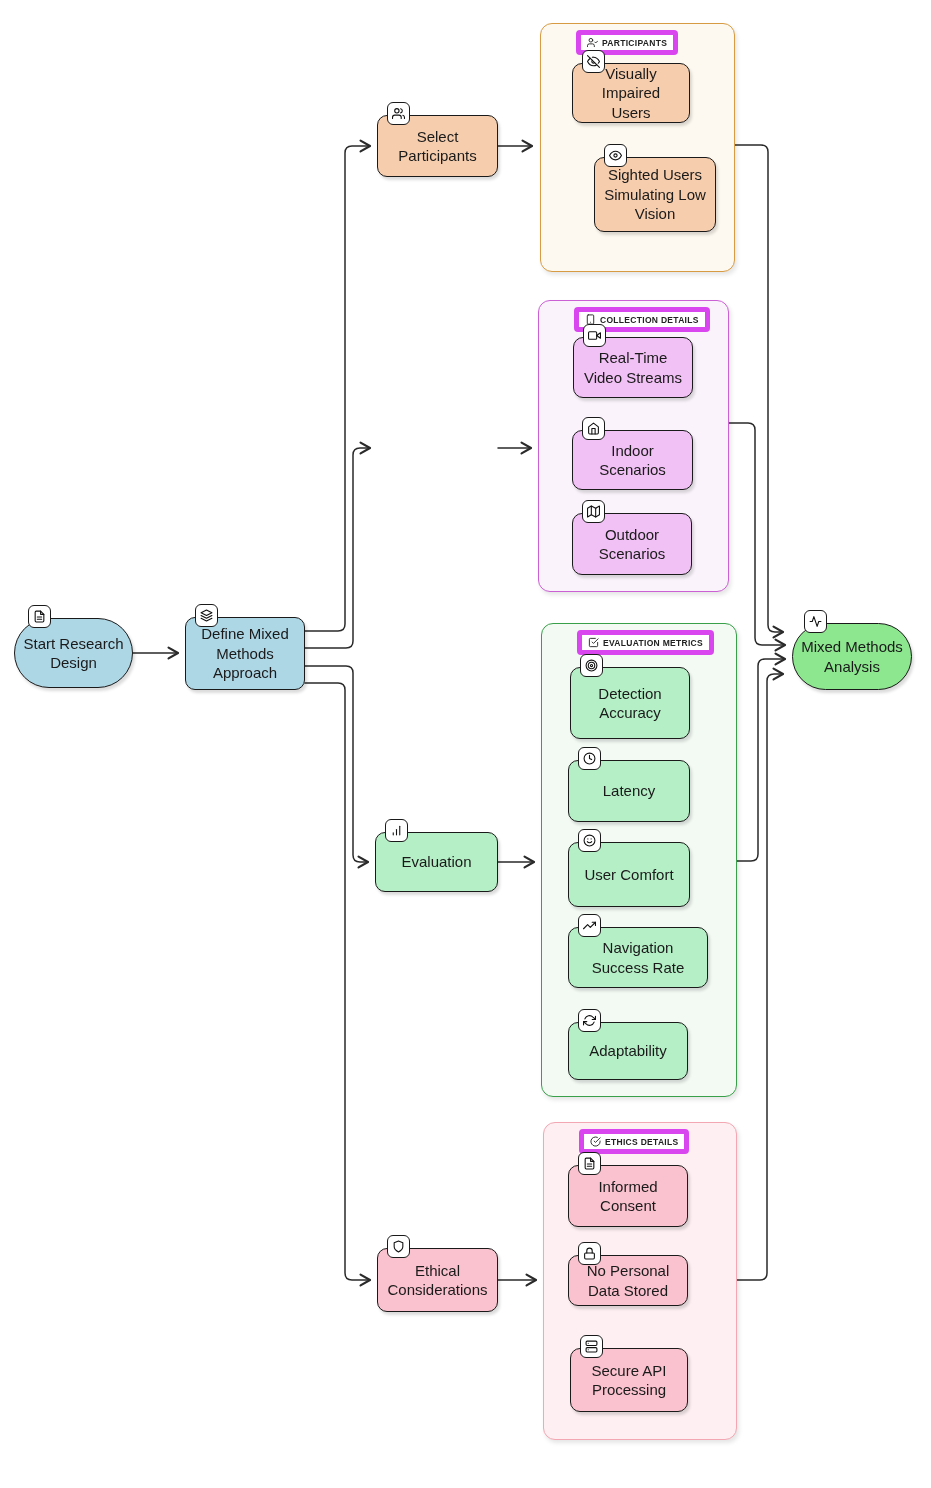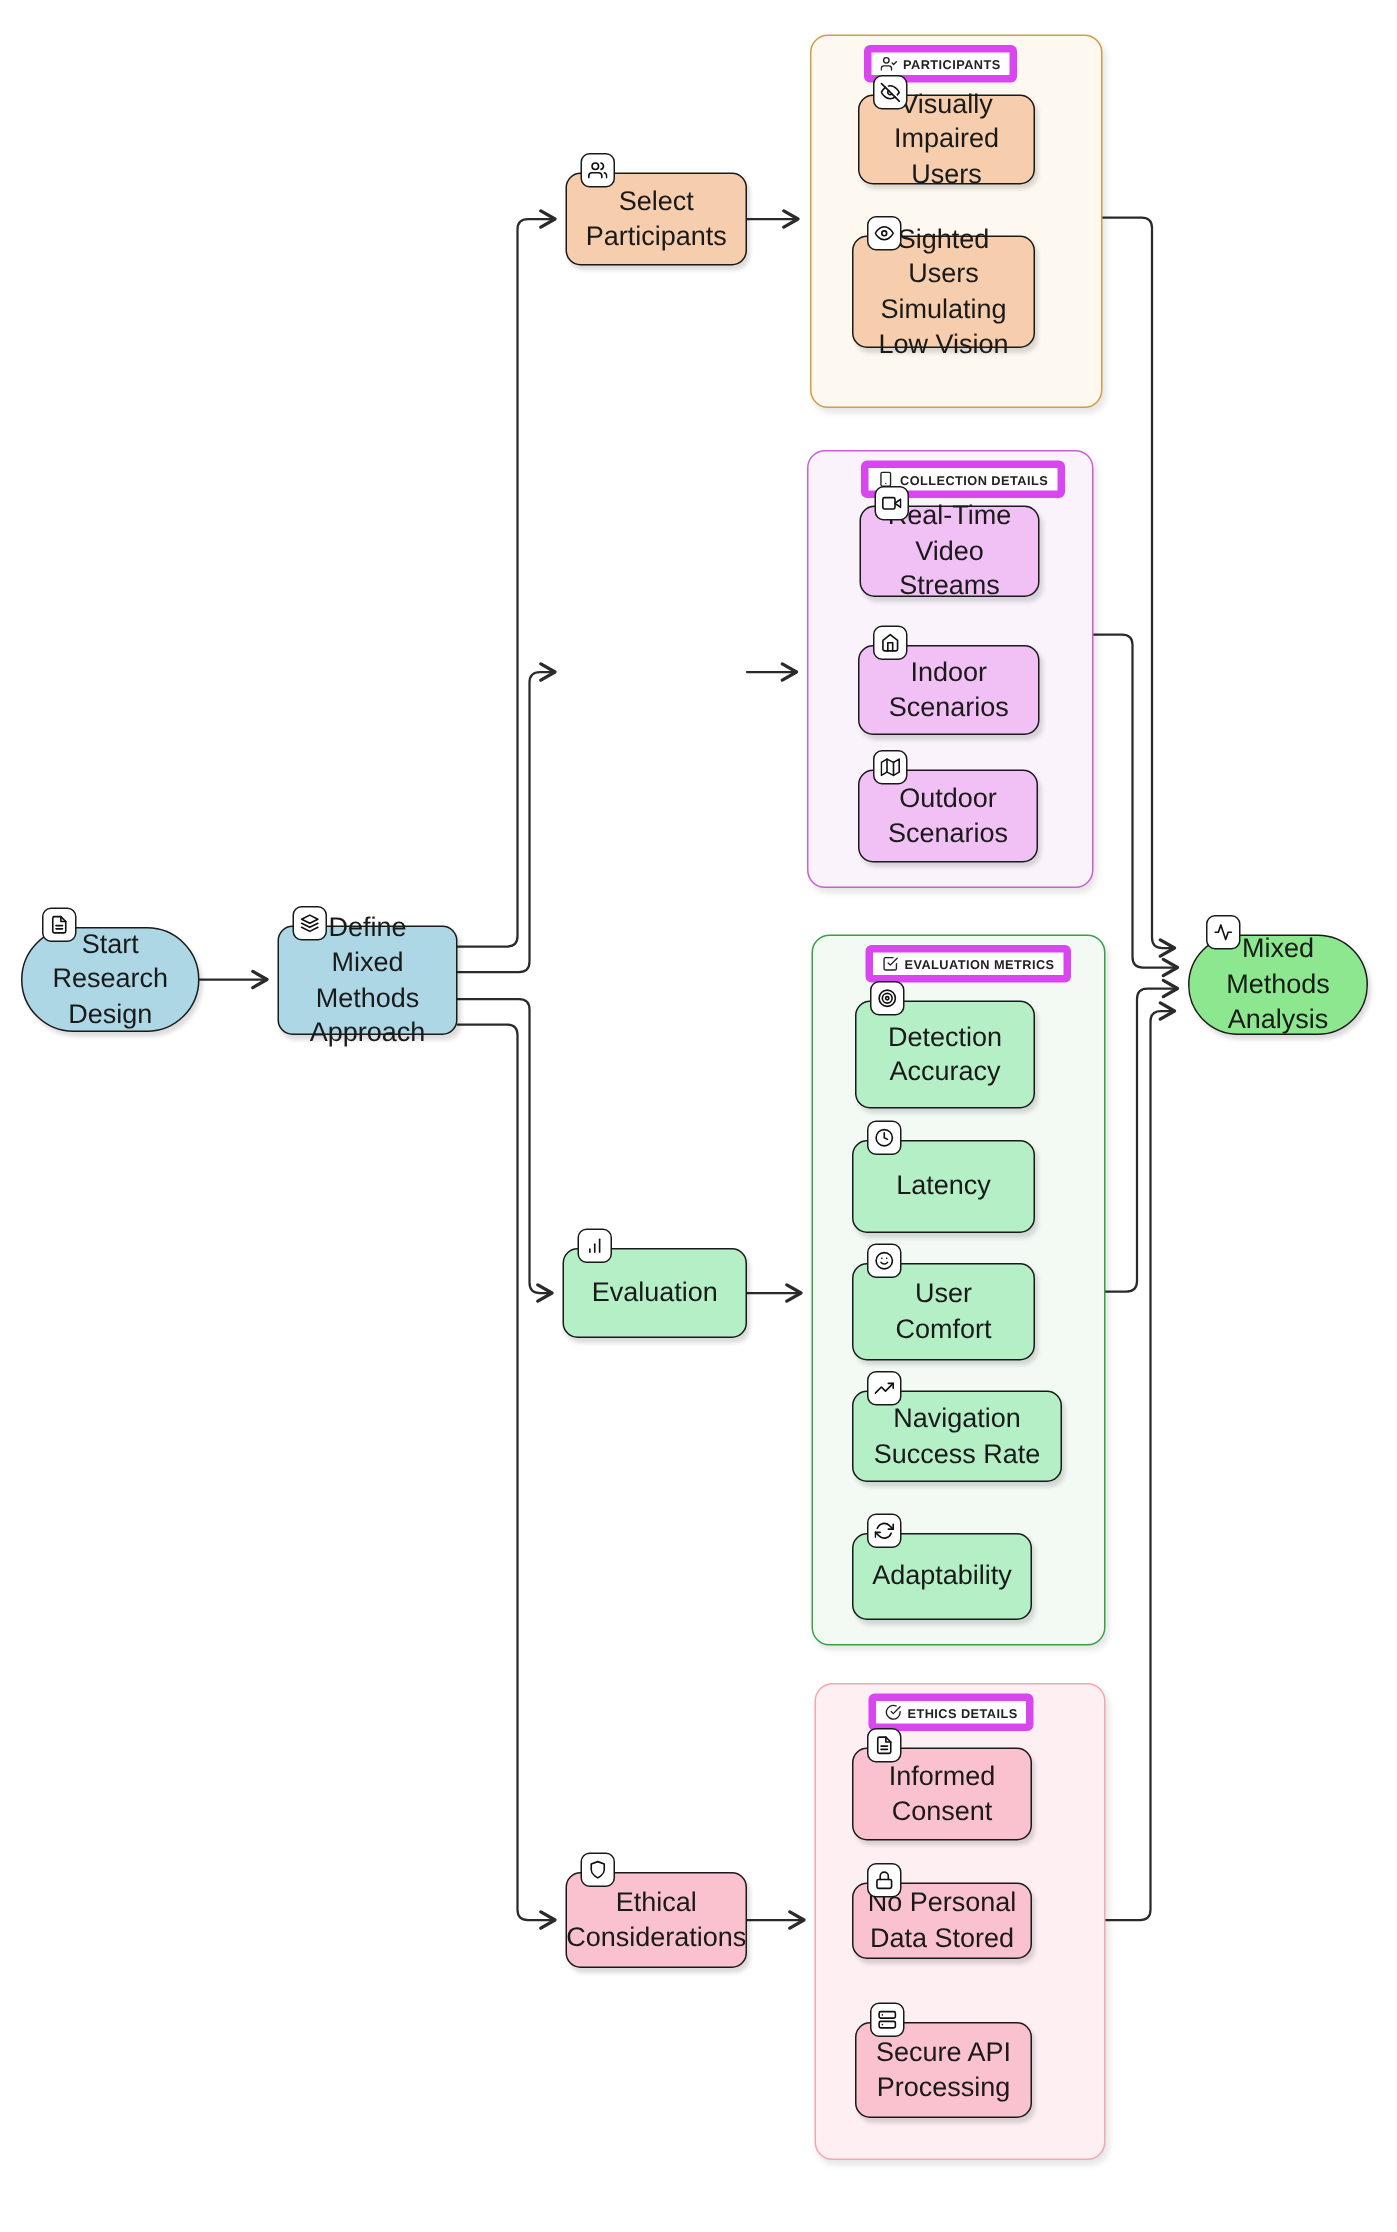--- a/index.html
+++ b/index.html
@@ -23,21 +23,21 @@
     padding:2px 6px;
     font-size:8.5px; font-weight:700; letter-spacing:0.3px; color:#222;
     white-space:nowrap;
     margin-left:28px;
   }
   .sg-icon { display:inline-flex; }
   .sg-icon svg { width:11px; height:11px; stroke:#222; }
   .node {
     position:absolute; border:1.4px solid #1a1a1a; border-radius:10px;
     display:flex; align-items:center; justify-content:center; text-align:center;
-    font-size:18px; line-height:1.3; padding:4px 8px; box-sizing:border-box;
+    font-size:15px; line-height:1.3; padding:4px 8px; box-sizing:border-box;
     box-shadow:2px 3px 3px rgba(0,0,0,0.14);
   }
   .pill { border-radius:36px; }
   .badge {
     position:absolute; top:-14px; left:9px; width:23px; height:23px;
     background:#ffffff; border:1.4px solid #1a1a1a; border-radius:6px;
     display:flex; align-items:center; justify-content:center;
     box-sizing:border-box;
   }
   .badge svg { width:13px; height:13px; stroke:#111; }
@@ -188,21 +188,21 @@
     <span class="badge">
         <svg viewBox="0 0 24 24" fill="none" stroke="currentColor" stroke-width="2" stroke-linecap="round" stroke-linejoin="round" style="color:#111">
           <path d="M17.94 17.94A10.07 10.07 0 0 1 12 20c-7 0-11-8-11-8a18.45 18.45 0 0 1 5.06-5.94"></path>
           <path d="M9.9 4.24A9.12 9.12 0 0 1 12 4c7 0 11 8 11 8a18.5 18.5 0 0 1-2.16 3.19"></path>
           <path d="M14.12 14.12a3 3 0 1 1-4.24-4.24"></path>
           <line x1="1" y1="1" x2="23" y2="23"></line>
         </svg>
       </span>
     <span class="lbl">Visually Impaired Users</span>
   </div>
-  <div class="node peach" style="left:568px;top:157px;width:122px;height:75px">
+  <div class="node peach" style="left:594px;top:157px;width:122px;height:75px">
     <span class="badge">
         <svg viewBox="0 0 24 24" fill="none" stroke="currentColor" stroke-width="2" stroke-linecap="round" stroke-linejoin="round" style="color:#111">
           <path d="M1 12s4-8 11-8 11 8 11 8-4 8-11 8-11-8-11-8z"></path>
           <circle cx="12" cy="12" r="3"></circle>
         </svg>
       </span>
     <span class="lbl">Sighted Users Simulating Low Vision</span>
   </div>
 
   <div class="node purple" style="left:573px;top:337px;width:120px;height:61px">

